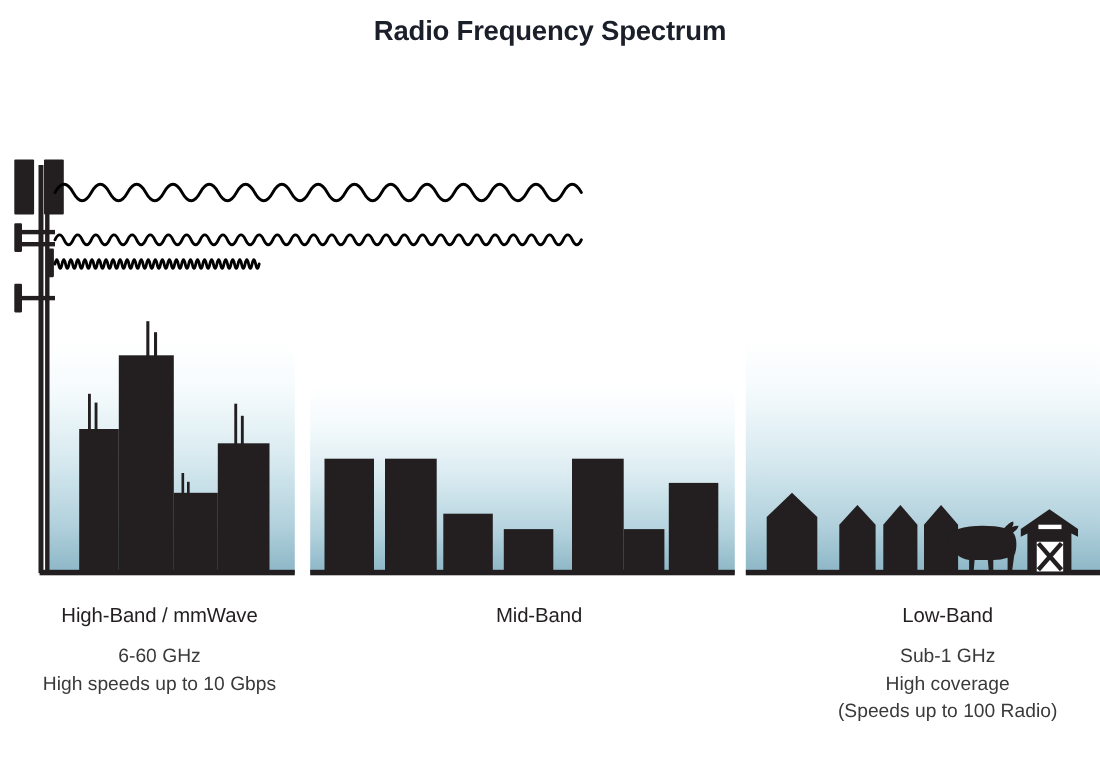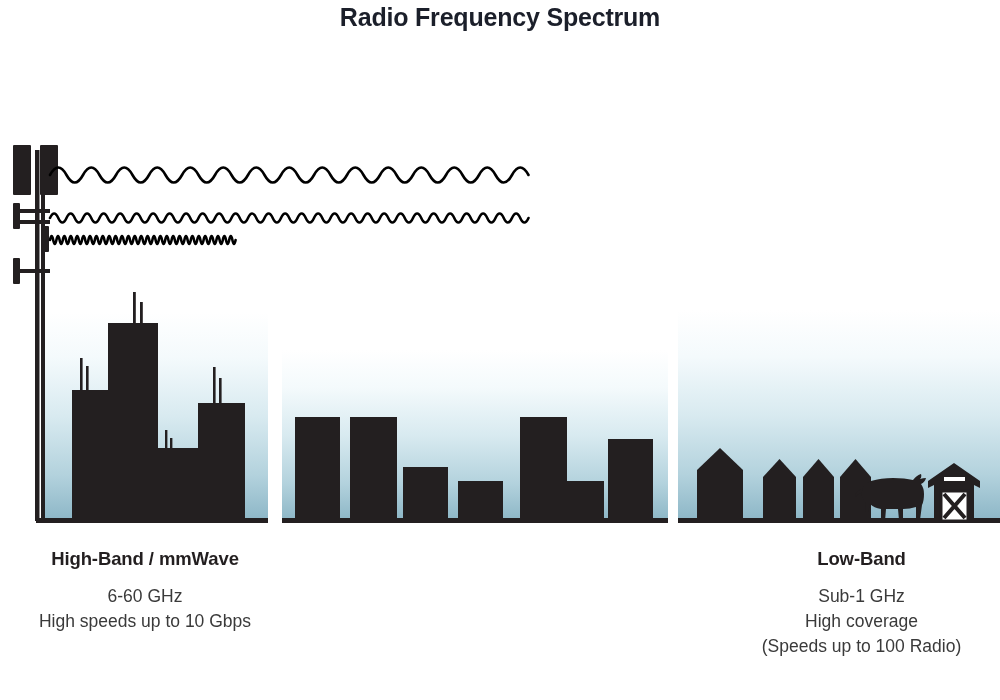--- a/index.html
+++ b/index.html
@@ -20,21 +20,21 @@
     position: absolute;
     left: 0; top: 0;
     width: 1000px;
     height: 700px;
   }
 
   
   .title {
     position: absolute;
     left: 0;
-    top: 3px;
+    top: 14px;
     width: 1000px;
     text-align: center;
     font-size: 25px;
     font-weight: bold;
     letter-spacing: -0.2px;
     color: #1b1f2a;
   }
 
   
   .scene {
@@ -57,21 +57,21 @@
     position: absolute;
     top: 0;
     text-align: center;
   }
   .caption.c0 { left: 0px;   width: 290px; }
   .caption.c1 { left: 330px; width: 320px; }
   .caption.c2 { left: 699px; width: 325px; }
 
   .caption-heading {
     font-size: 18.5px;
-    font-weight: bold;
+    font-weight: normal;
     color: #231f20;
     margin: 8px 0 0 0;
     letter-spacing: -0.1px;
     white-space: nowrap;
   }
   .caption-lines {
     margin-top: 14px;
   }
   .caption-line {
     font-size: 17.5px;
@@ -289,20 +289,21 @@
 
     <div class="caption c0">
       <div class="caption-heading">High-Band / mmWave</div>
       <div class="caption-lines">
         <div class="caption-line">6-60 GHz</div>
         <div class="caption-line">High speeds up to 10 Gbps</div>
       </div>
     </div>
 
     <div class="caption c1">
+      <div class="caption-heading">Mid-Band</div>
     </div>
 
     <div class="caption c2">
       <div class="caption-heading">Low-Band</div>
       <div class="caption-lines">
         <div class="caption-line">Sub-1 GHz</div>
         <div class="caption-line">High coverage</div>
         <div class="caption-line">(Speeds up to 100 Radio)</div>
       </div>
     </div>

